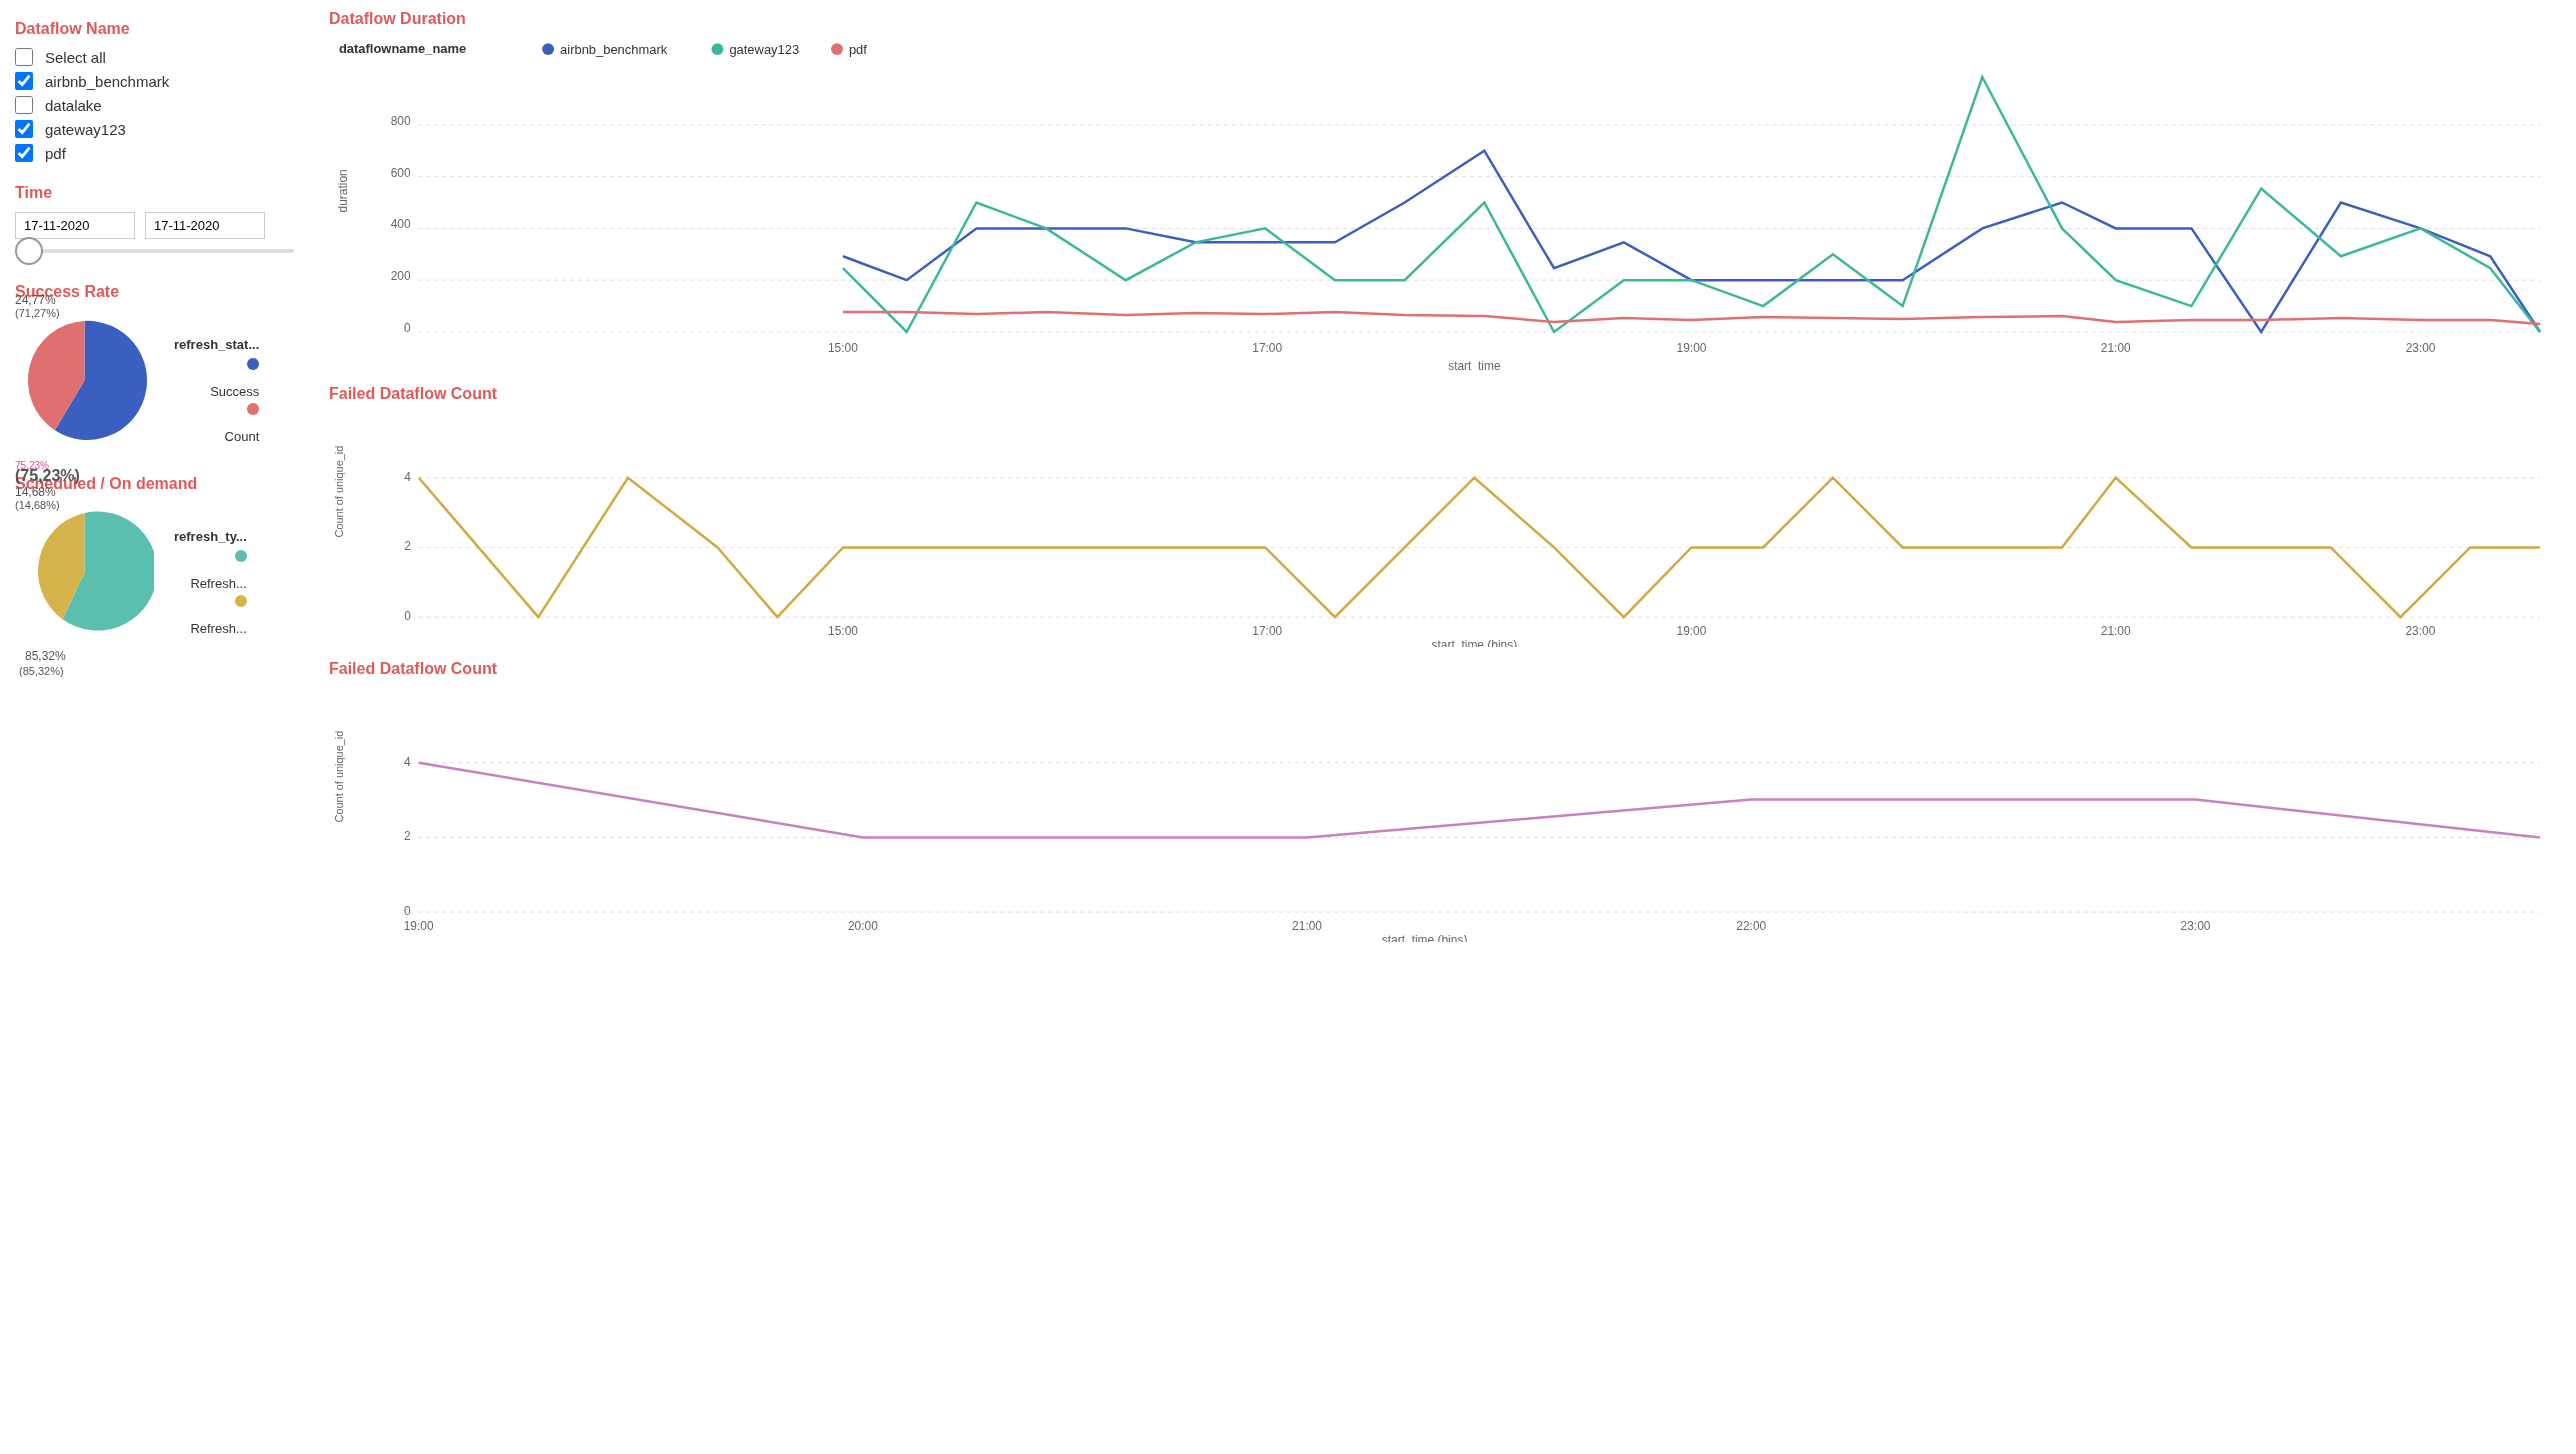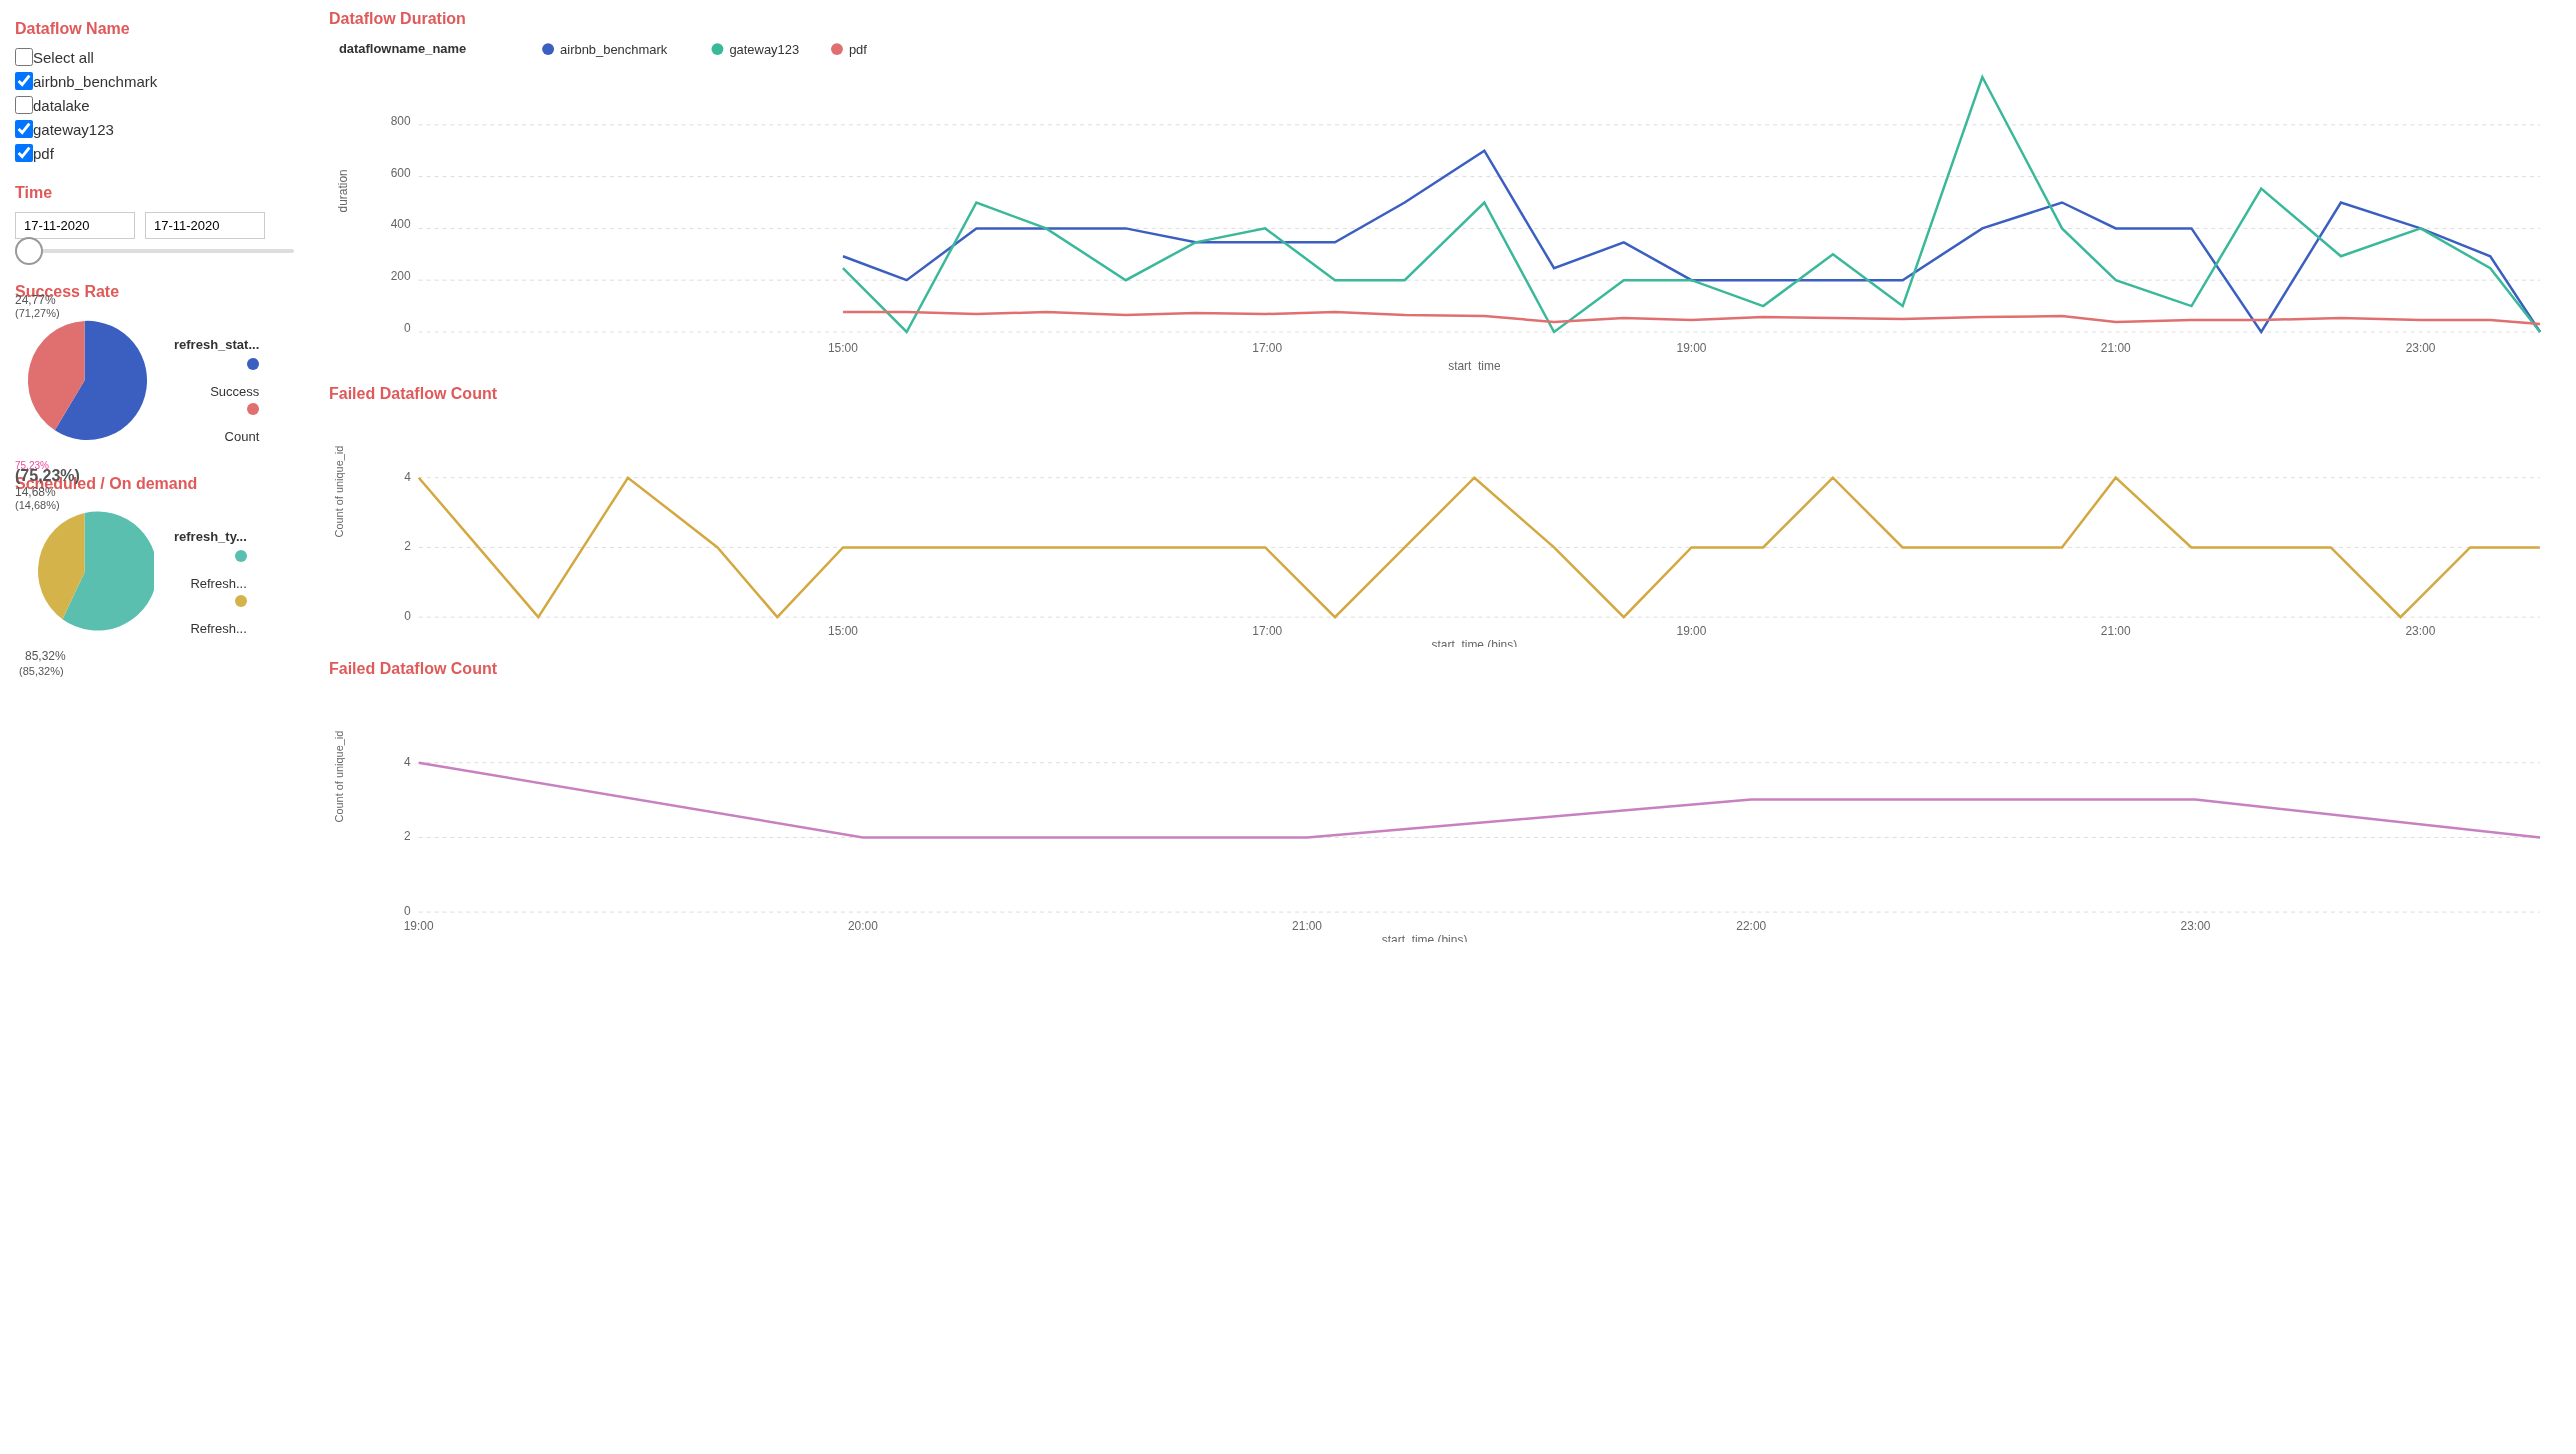--- a/index.html
+++ b/index.html
@@ -2,21 +2,21 @@
 <html><head>
   <meta charset="utf-8">
   <style>
     * { box-sizing: border-box; margin: 0; padding: 0; }
     body { font-family: Arial, sans-serif; background: #fff; font-size: 13px; color: #333; }
     .layout { display: flex; width: 2576px; min-height: 1454px; }
     .sidebar { width: 309px; padding: 20px 15px; flex-shrink: 0; }
     .main { flex: 1; padding: 10px 20px; }
 
     .section-title { color: #e05a5a; font-size: 16px; font-weight: bold; margin-bottom: 10px; }
-    .checkbox-item { display: flex; align-items: center; gap: 0; margin: 6px 0; font-size: 15px; }
+    .checkbox-item { display: flex; align-items: center; gap: 12px; margin: 6px 0; font-size: 15px; }
     .checkbox-item input[type=checkbox] { width: 18px; height: 18px; }
 
     .time-section { margin-top: 22px; }
     .date-inputs { display: flex; gap: 10px; margin: 10px 0; }
     .date-inputs input { border: 1px solid #ccc; padding: 5px 8px; font-size: 13px; width: 120px; }
     .time-slider { margin-top: 10px; }
     .slider-track { width: 279px; height: 4px; background: #ddd; border-radius: 2px; position: relative; margin-top: 8px; }
     .slider-thumb { width: 28px; height: 28px; border-radius: 50%; border: 2px solid #999; background: #fff; position: absolute; top: -12px; left: 0; }
 
     .success-rate-section { margin-top: 30px; }

